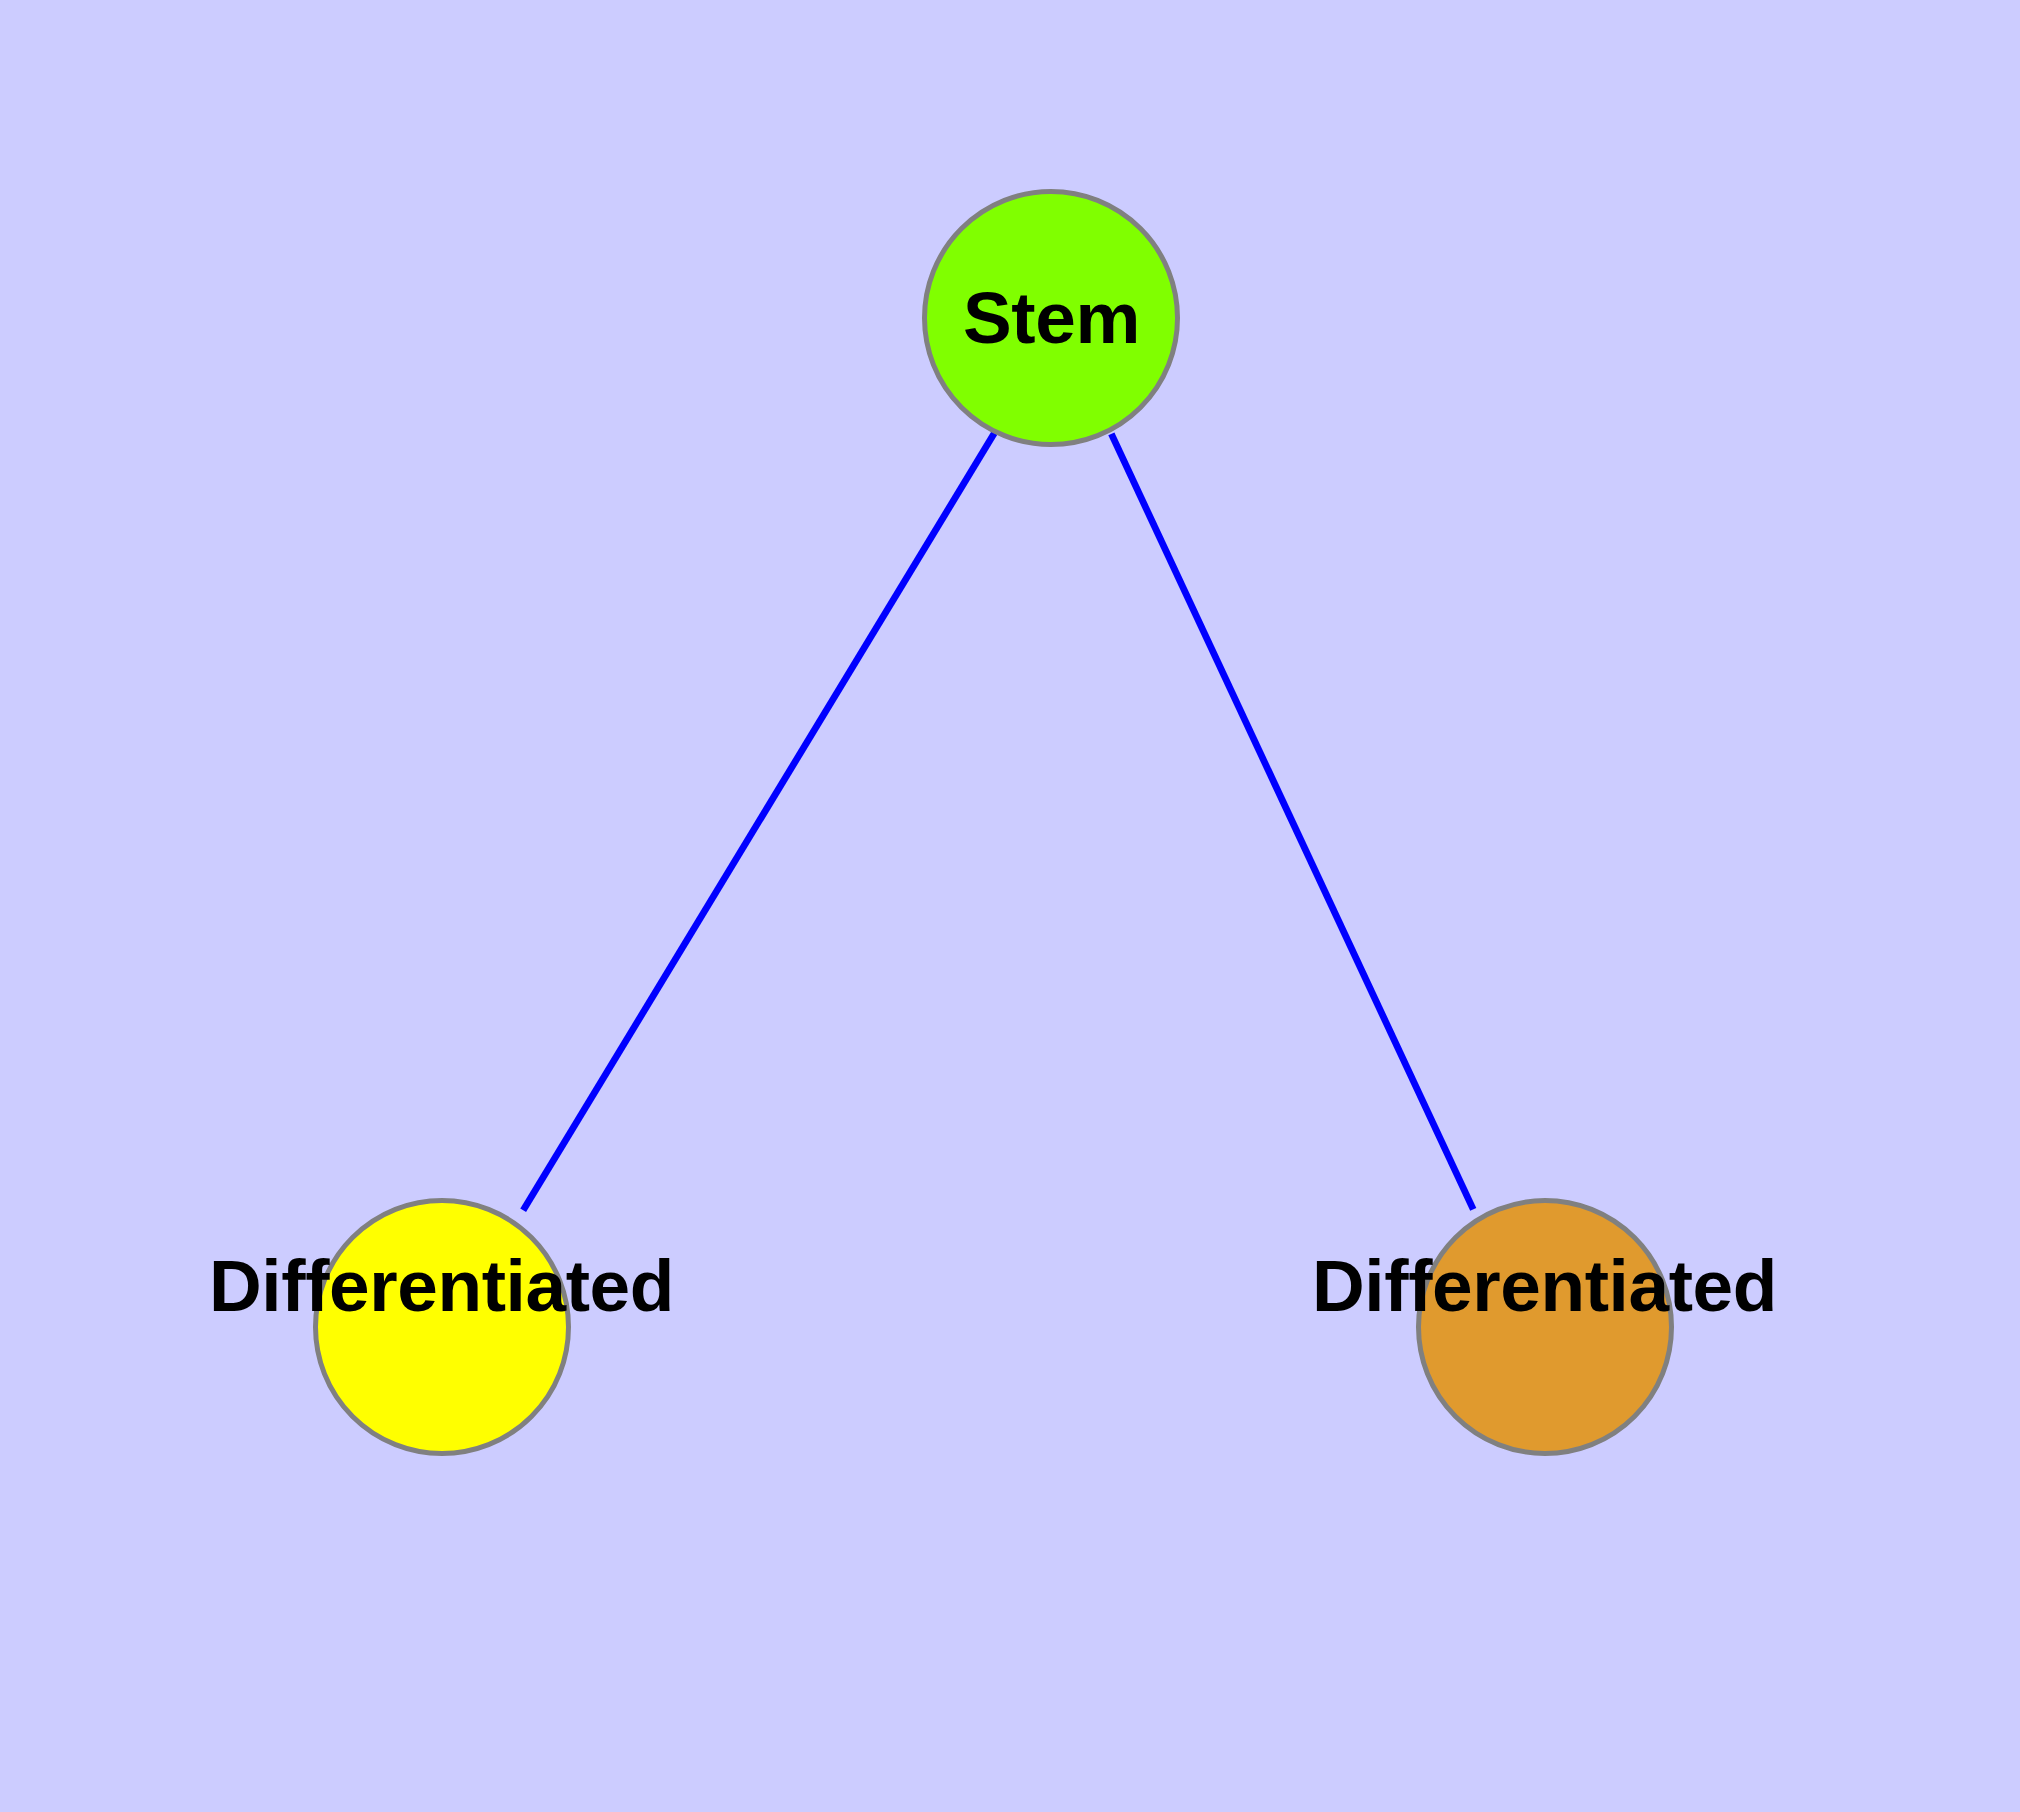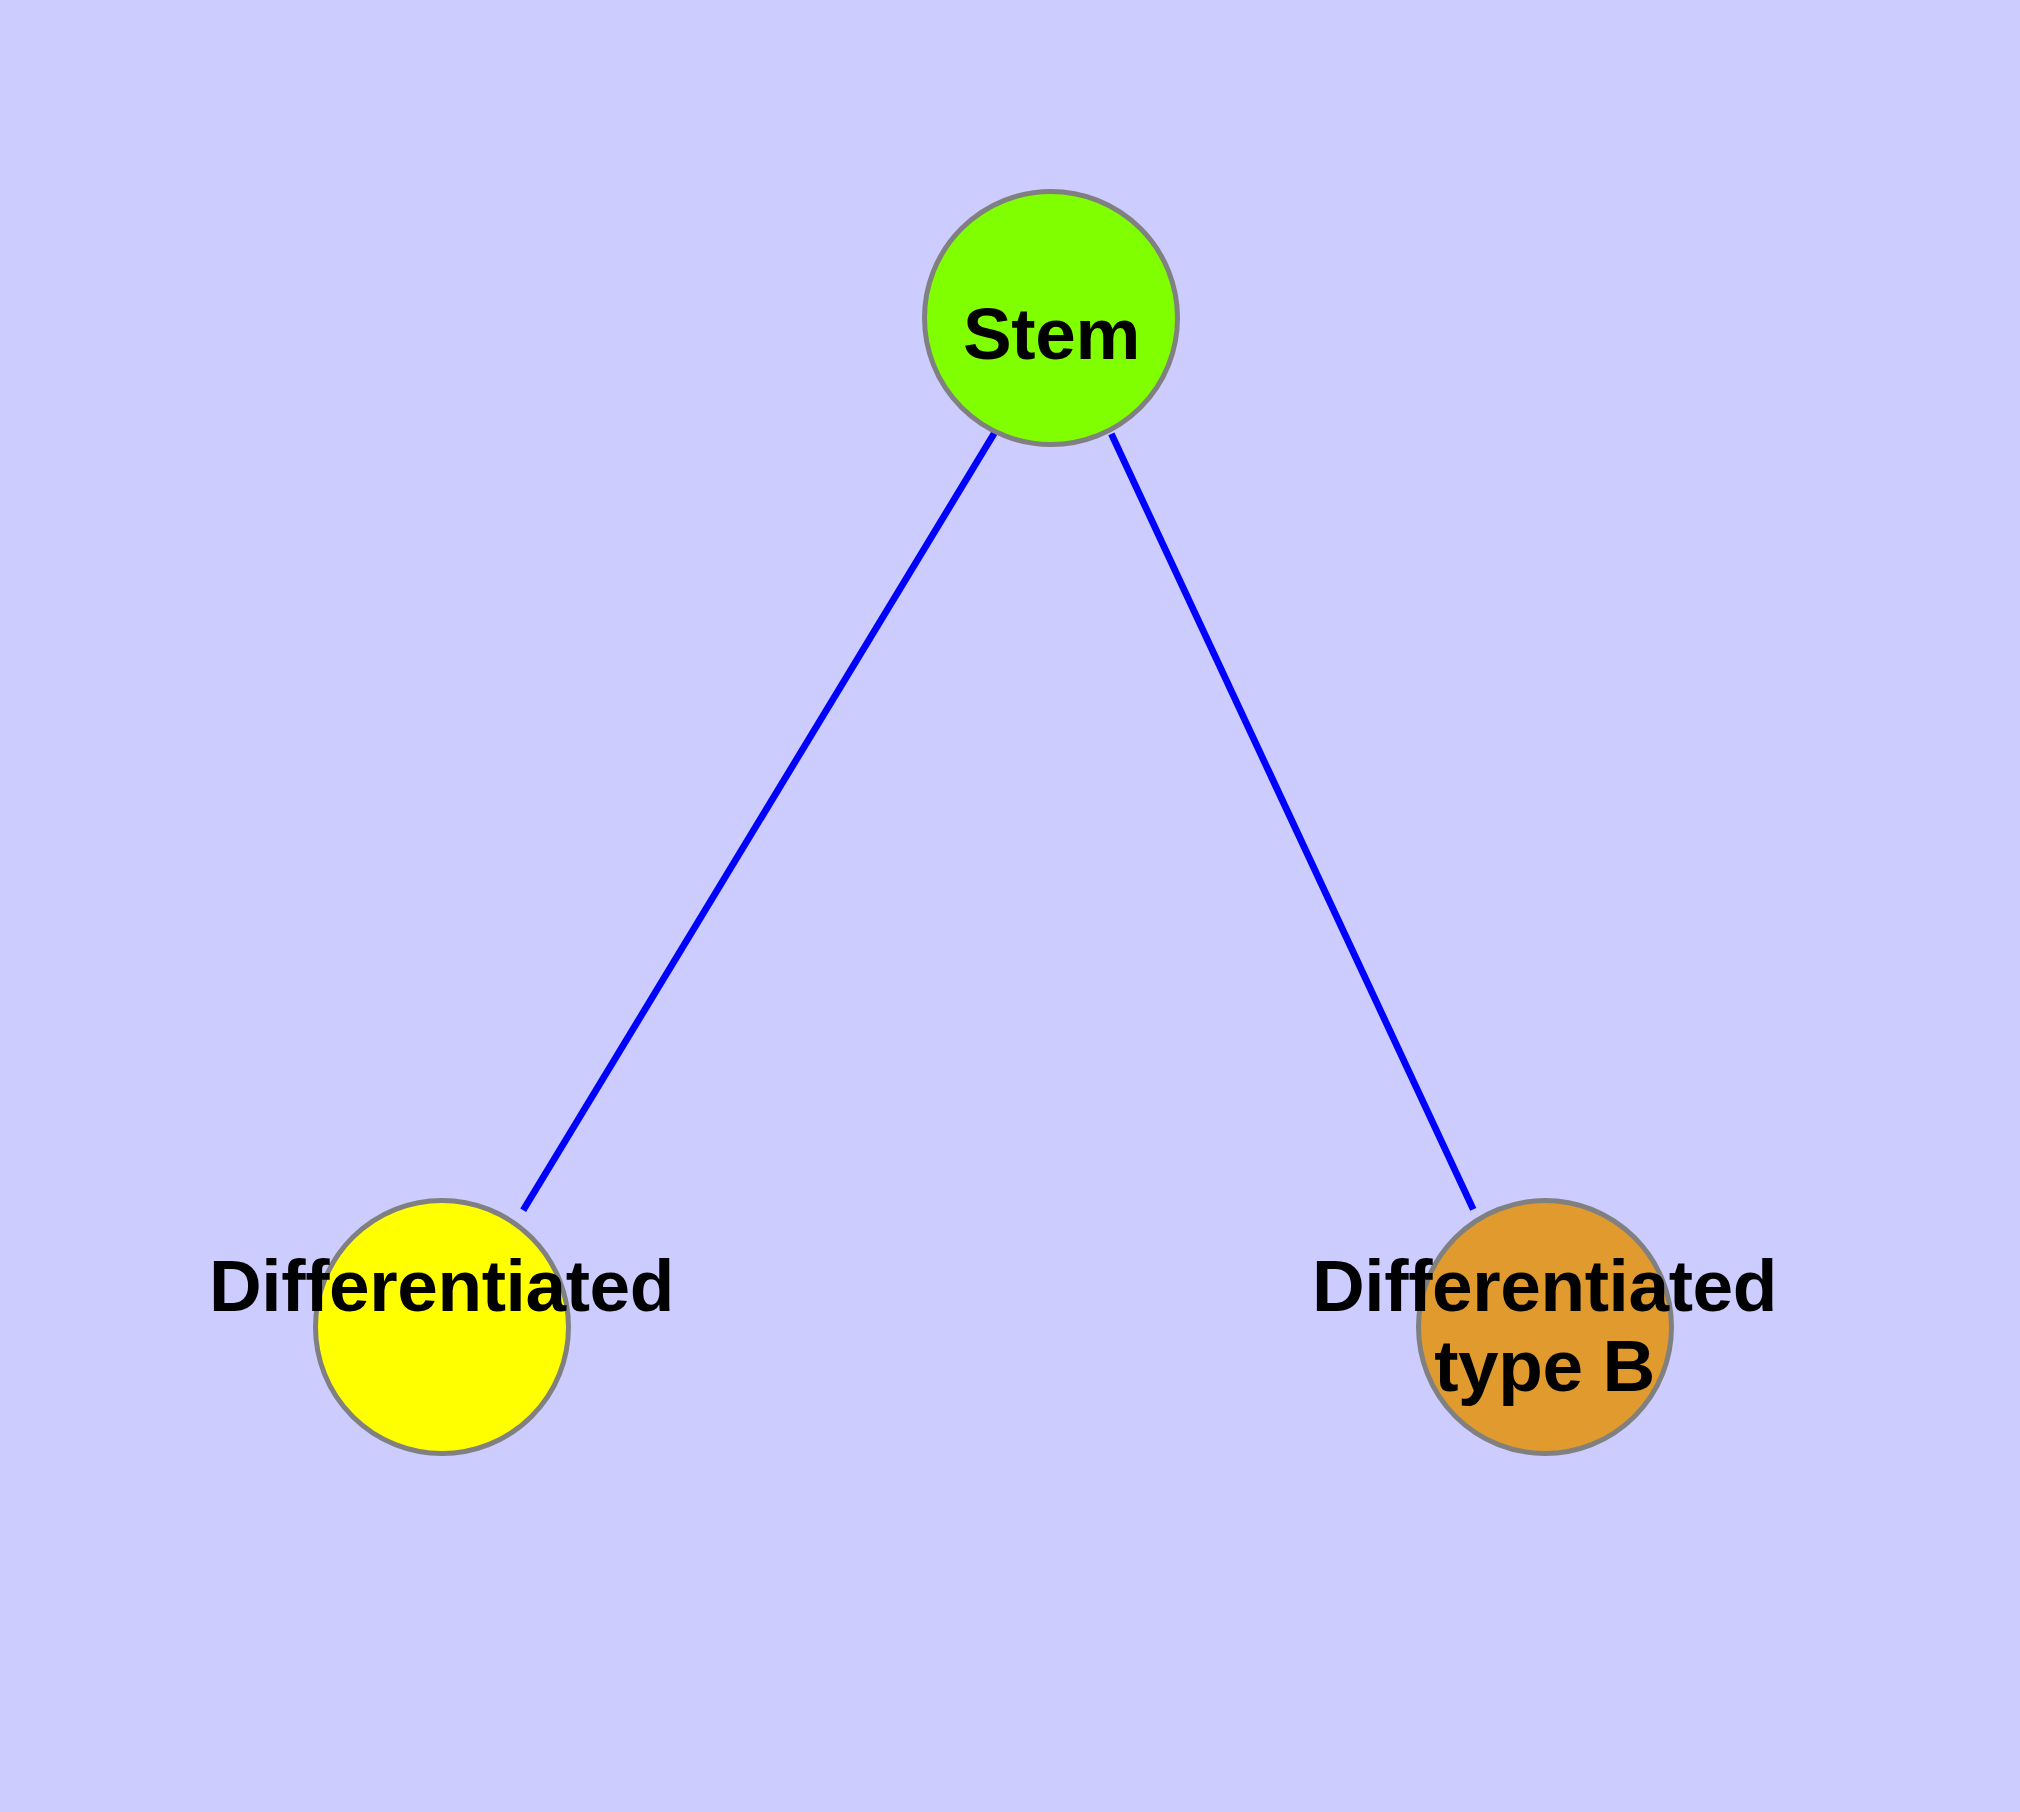--- a/index.html
+++ b/index.html
@@ -48,21 +48,20 @@
     top: 189px;
     width: 258px;
     height: 258px;
     background: #80ff00;
   }
   #label-stem {
     left: 797px;
     top: 280px;
     width: 509px;
     font-size: 73px;
-    margin-top: 16px;
   }
   #node-type-a {
     left: 313px;
     top: 1198px;
     width: 258px;
     height: 258px;
     background: #ffff00;
   }
   #label-type-a {
     left: 145px;
@@ -95,16 +94,16 @@
   </svg>
 
   <div class="node" id="node-stem" style="left: 922px; top: 189px; width: 258px; height: 258px; background: rgb(128, 255, 0); border-color: rgb(128, 128, 128); border-width: 5.1px;"></div>
   <div class="node" id="node-type-a" style="left: 313px; top: 1198px; width: 258px; height: 258px; background: rgb(255, 255, 0); border-color: rgb(128, 128, 128); border-width: 5.1px;"></div>
   <div class="node" id="node-type-b" style="left: 1416px; top: 1198px; width: 258px; height: 258px; background: rgb(224, 154, 46); border-color: rgb(128, 128, 128); border-width: 5.1px;"></div>
 
   <div class="node-label" id="label-stem" style="color: rgb(0, 0, 0); left: 797px; top: 278px;">Stem</div>
 
   <div class="node-label" id="label-type-a" style="color: rgb(0, 0, 0); left: 145px; top: 1246px;"><span>Differentiated</span><br></div>
 
-  <div class="node-label" id="label-type-b" style="color: rgb(0, 0, 0); left: 1248px; top: 1246px;"><span>Differentiated</span><br><span>type B</span></div>
+  <div class="node-label" id="label-type-b" style="color: rgb(0, 0, 0); left: 1248px; top: 1246px;"><span>Differentiated</span><br></div>
 
 </div>
 
 
 </body></html>

